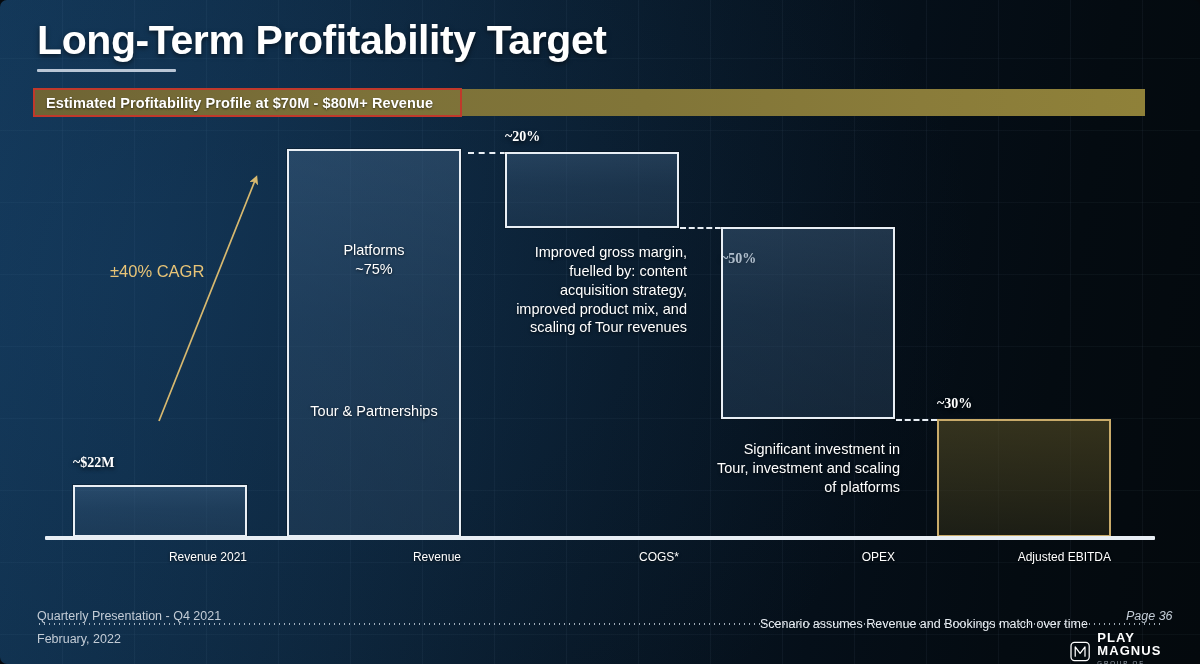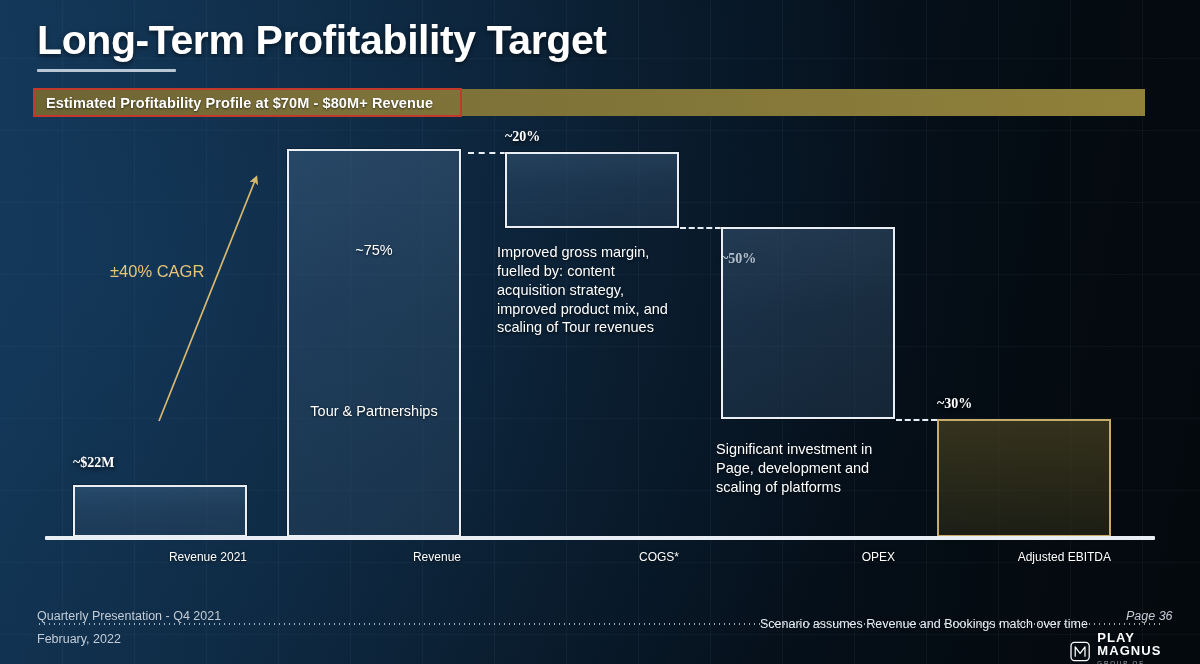--- a/index.html
+++ b/index.html
@@ -7,20 +7,21 @@
   body{
     font-family:"Liberation Sans", sans-serif;
     -webkit-font-smoothing:antialiased;
   }
   #slide{
     position:relative;
     width:1200px;height:664px;
     overflow:hidden;
     background:
       linear-gradient(100deg,#123554 0%,#0f2d48 16%,#0c2338 34%,#081827 52%,#050f19 70%,#040b11 85%,#04090d 100%);
+    border-radius: 7px;
   }
   
   #grid{
     position:absolute;inset:0;
     background-image:
       linear-gradient(to right, rgba(160,190,220,.055) 1px, transparent 1px),
       linear-gradient(to bottom, rgba(160,190,220,.045) 1px, transparent 1px);
     background-size:72px 72px;
     background-position:-10px -14px;
     pointer-events:none;
@@ -81,21 +82,21 @@
     font-size:14px;font-weight:bold;color:#ffffff;
     text-shadow:0 2px 4px rgba(0,0,0,.7);
     font-family:Liberation Serif, serif;
   }
   .inbar{
     position:absolute;text-align:center;
     font-size:14.5px;color:#ffffff;line-height:1.28;
     text-shadow:0 1px 3px rgba(0,0,0,.7);
   }
   .note{
-    position:absolute;text-align:left;
+    position:absolute;text-align:right;
     font-size:14.5px;color:#ffffff;line-height:1.3;
     text-shadow:0 1px 3px rgba(0,0,0,.7);
   }
   .cagr{
     position:absolute;left:110px;top:262px;
     font-size:16.5px;color:#e8c477;font-weight:normal;
   }
   .xtick{
     position:absolute;top:550px;text-align:right;
     font-size:12px;font-weight:normal;color:#ffffff;
@@ -150,37 +151,38 @@
     </defs>
     <line x1="159" y1="421" x2="256" y2="178" stroke="#d8b96f" stroke-width="1.7" marker-end="url(#arrowhead)"></line>
   </svg>
   <div class="cagr">±40% CAGR</div>
 
   <div class="vlabel" style="left:73px;top:455px;width:174px;">~$22M</div>
   <div class="bar bar-blue" style="left:73px;top:485px;width:174px;height:52px;"></div>
 
   <div class="bar bar-blue" style="left:287px;top:149px;width:174px;height:388px;"></div>
   <div class="inbar" style="left:287px;top:241px;width:174px;">
+    <div>Platforms</div>
     <div>~75%</div>
   </div>
   <div class="inbar" style="left:280px;top:402px;width:188px;">
     <div>Tour &amp; Partnerships</div>
   </div>
 
   <div class="dash" style="left:468px;top:152px;width:38px;"></div>
 
   <div class="vlabel" style="left:505px;top:129px;width:174px;">~20%</div>
   <div class="bar bar-blue" style="left:505px;top:152px;width:174px;height:76px;"></div>
   <div class="note" style="left:497px;top:243px;width:190px;">Improved gross margin, fuelled by: content acquisition strategy, improved product mix, and scaling of Tour revenues</div>
 
   <div class="dash" style="left:680px;top:227px;width:41px;"></div>
 
   <div class="vlabel" style="left:721px;top:203px;width:174px;margin-top:48px;">~50%</div>
   <div class="bar bar-blue" style="left:721px;top:227px;width:174px;height:192px;"></div>
-  <div class="note" style="left:716px;top:440px;width:184px;">Significant investment in Page, development and scaling of platforms</div>
+  <div class="note" style="left:716px;top:440px;width:184px;">Significant investment in Tour, investment and scaling of platforms</div>
 
   <div class="dash" style="left:896px;top:419px;width:41px;"></div>
 
   <div class="vlabel" style="left:937px;top:396px;width:174px;">~30%</div>
   <div class="bar bar-gold" style="left:937px;top:419px;width:174px;height:118px;"></div>
 
   <div class="axis"></div>
 
   <div class="xtick" style="left:73px;width:174px;">Revenue 2021</div>
   <div class="xtick" style="left:287px;width:174px;">Revenue</div>

